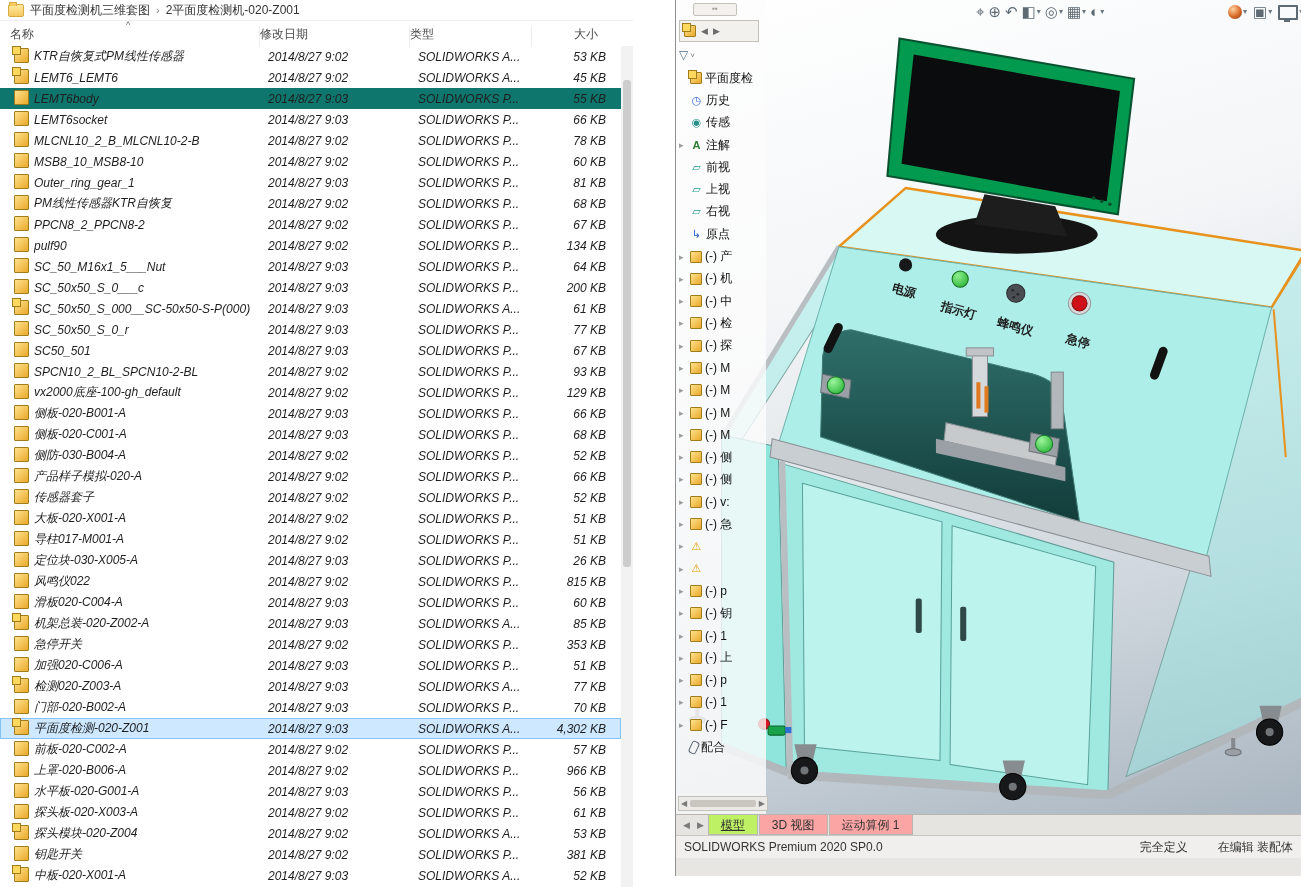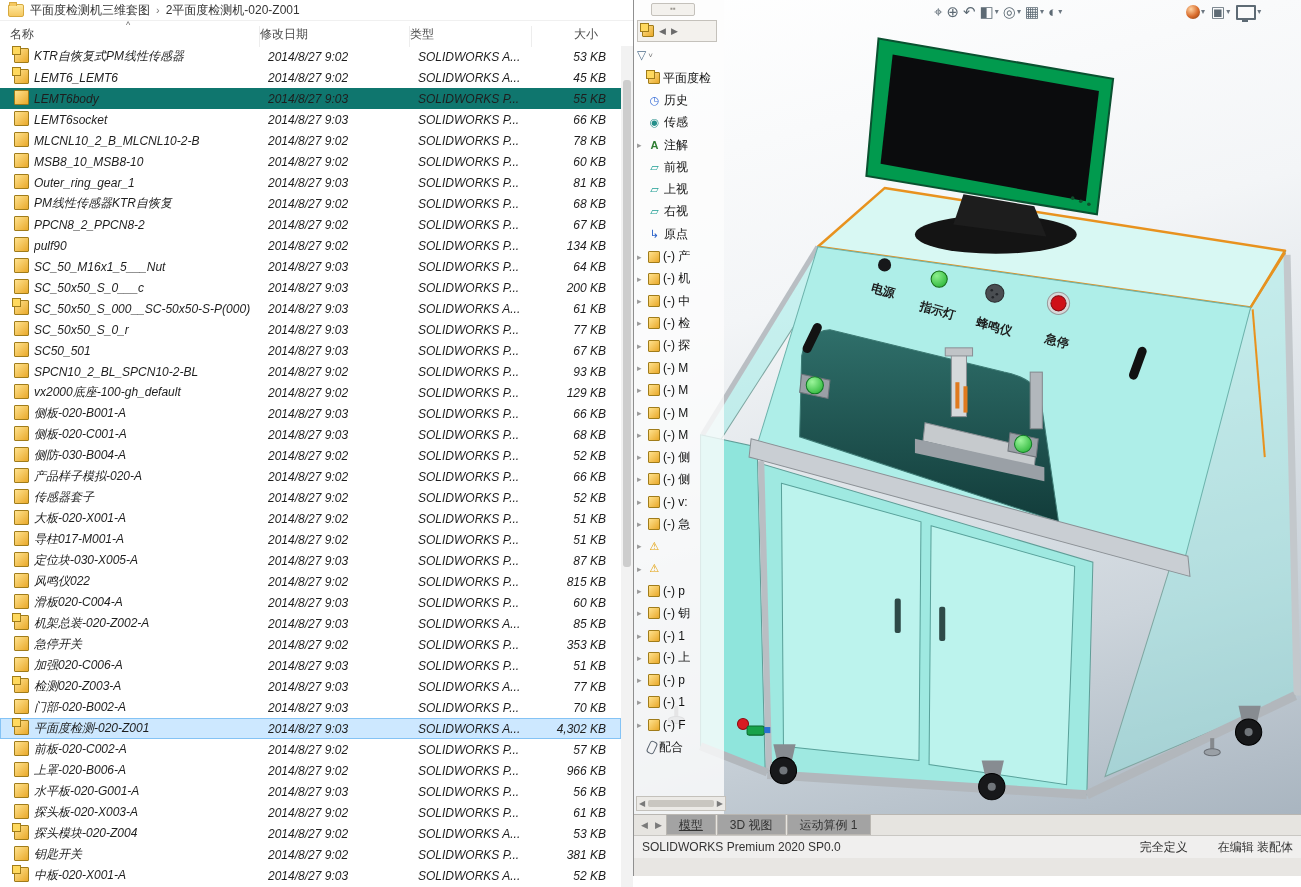--- a/index.html
+++ b/index.html
@@ -1,17 +1,17 @@
 <!DOCTYPE html>
 <html><head>
 <meta charset="utf-8">
 <style>
   html,body{margin:0;padding:0;}
   body{width:1301px;height:887px;overflow:hidden;font-family:"Liberation Sans","DejaVu Sans",sans-serif;font-size:12px;color:#1e1e1e;background:#fff;}
-  .app{display:flex;width:1301px;height:876px;}
+  .app{display:flex;width:1301px;height:876px;gap:42px;}
 
   
   .explorer{position:relative;width:633px;height:887px;background:#fff;flex:none;overflow:hidden;}
   .crumbbar{height:20px;display:flex;align-items:center;gap:6px;padding-left:8px;color:#333;border-bottom:1px solid #f0f0f0;}
   .foldico{width:14px;height:11px;background:linear-gradient(180deg,#ffe9a0,#f5c860);border:1px solid #d7a93e;border-radius:2px;position:relative;flex:none;}
   .foldico::before{content:"";position:absolute;left:0;top:-3px;width:6px;height:3px;background:#f5c860;border:1px solid #d7a93e;border-bottom:none;border-radius:1px 1px 0 0;}
   .crumbsep{color:#777;font-size:11px;}
   .hdrwrap{position:relative;height:26px;}
   .sortcaret{position:absolute;left:126px;top:0;font-size:9px;color:#666;line-height:8px;}
   .cols{display:grid;grid-template-columns:20px 234px 150px 122px 70px;padding-left:6px;height:26px;align-items:end;color:#4a4a4a;}
@@ -59,22 +59,22 @@
   .trow .chev{width:8px;color:#9a9a9a;font-size:9px;flex:none;}
   .trow .tico{flex:none;display:inline-flex;align-items:center;justify-content:center;width:13px;font-size:11px;}
   .cubico{width:10px;height:10px;background:linear-gradient(135deg,#ffe28e,#e9a92a);border:1px solid #a07c1a;border-radius:1px;display:inline-block;}
   .clipico{width:6px;height:11px;border:1.5px solid #5a6470;border-radius:3px;display:inline-block;transform:rotate(25deg);}
   .tlabel{overflow:hidden;text-overflow:clip;color:#111;}
   .hscroll{position:absolute;left:2px;bottom:3px;width:84px;height:13px;background:#eceae6;border:1px solid #c4c1bb;display:flex;align-items:center;justify-content:space-between;padding:0 2px;color:#7a7a7a;font-size:8px;}
   .hthumb{flex:1;height:7px;background:#c9c6c0;margin:0 3px;border-radius:2px;}
 
   .btabs{height:20px;background:#e6e4e0;border-top:1px solid #b9b6b1;display:flex;align-items:stretch;padding-left:4px;gap:1px;flex:none;}
   .btabs .arr{color:#7a7a7a;font-size:9px;align-self:center;padding:0 3px;}
-  .btab{padding:2px 12px;color:#333;border:1px solid #b9b6b1;border-top:none;background:#a3a3a3;}
-  .btab.active{background:#a3a3a3;text-decoration:underline;}
+  .btab{padding:2px 12px;color:#333;border:1px solid #b9b6b1;border-top:none;background:#fca5a5;}
+  .btab.active{background:#bef264;text-decoration:underline;}
   .statusbar{height:22px;background:#f0efee;border-top:1px solid #c9c7c3;display:flex;align-items:center;padding:0 8px;color:#333;flex:none;}
   .statusbar .sp{flex:1;}
   .statusbar .rt{margin-left:30px;}
   .winedge{height:18px;background:#e8e6e3;flex:none;}
 
   .clabel{font-size:12px;font-weight:bold;fill:#1c1c1c;}
 </style>
 </head>
 <body>
 
@@ -263,21 +263,21 @@
           <div class="cellname">导柱017-M001-A</div>
           <div class="celldate">2014/8/27 9:02</div>
           <div class="celltype">SOLIDWORKS P...</div>
           <div class="cellsize">51 KB</div>
         </div>
         <div class="file-row">
           <div><span class="fico"></span></div>
           <div class="cellname">定位块-030-X005-A</div>
           <div class="celldate">2014/8/27 9:03</div>
           <div class="celltype">SOLIDWORKS P...</div>
-          <div class="cellsize">87 KB</div>
+          <div class="cellsize">26 KB</div>
         </div>
         <div class="file-row">
           <div><span class="fico"></span></div>
           <div class="cellname">风鸣仪022</div>
           <div class="celldate">2014/8/27 9:02</div>
           <div class="celltype">SOLIDWORKS P...</div>
           <div class="cellsize">815 KB</div>
         </div>
         <div class="file-row">
           <div><span class="fico"></span></div>

